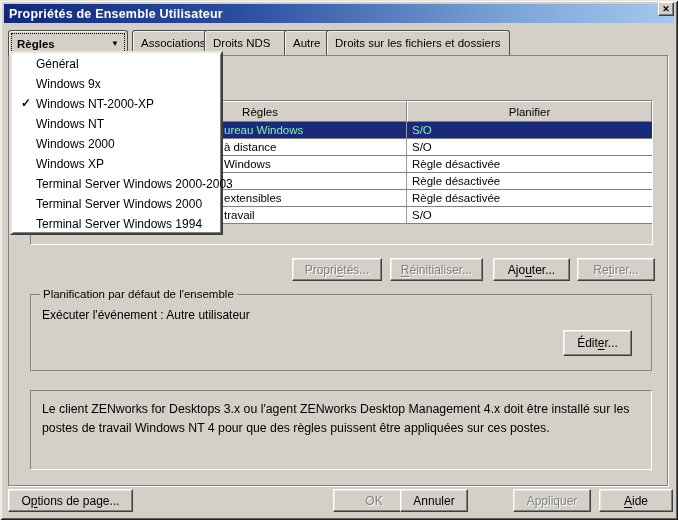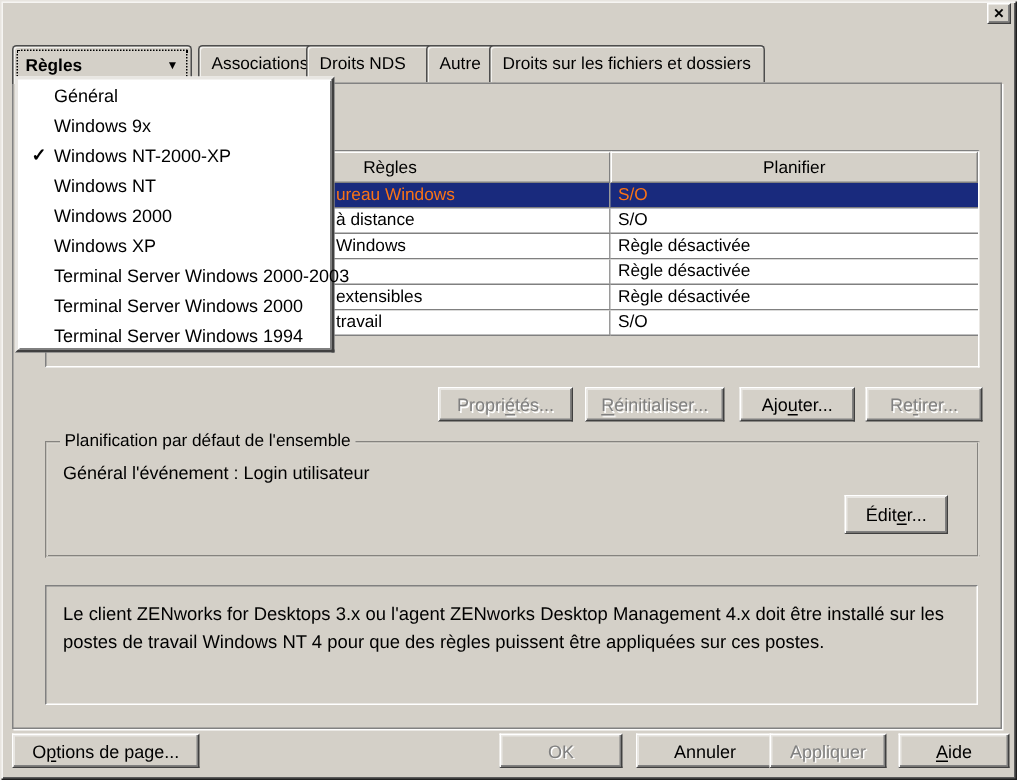--- a/index.html
+++ b/index.html
@@ -48,21 +48,21 @@
   .th{
     background:#d4d0c8;border:1px solid;border-color:#fff #808080 #808080 #fff;
     display:flex;align-items:center;justify-content:center;font-size:11.5px;
     overflow:hidden;
   }
   .trow{position:absolute;left:0;width:100%;height:17px;display:grid;grid-template-columns:82px 294px 1fr;background:#fff;}
   .trow .tcell{font-size:11.5px;line-height:16px;border-bottom:1px solid #808080;overflow:hidden;white-space:nowrap;}
   .trow .c0{border-right:1px solid #9a9a9a;}
   .trow .c1{padding-left:111px;border-right:1px solid #9a9a9a;}
   .trow .c2{padding-left:5px;}
-  .trow.selected{background:#192a7d;color:#f97316;}
+  .trow.selected{background:#192a7d;color:#86efac;}
   
   .btn{
     position:absolute;height:23px;background:#d4d0c8;
     border:1px solid;border-color:#fff #404040 #404040 #fff;
     box-shadow:inset -1px -1px 0 #808080, inset 1px 1px 0 #e9e7e3;
     display:flex;align-items:center;justify-content:center;
     font-size:12px;font-family:"Liberation Sans",sans-serif;cursor:default;white-space:nowrap;
   }
   .btn.disabled{color:#808080;text-shadow:1px 1px 0 #fff;}
   .btn u{text-underline-offset:2px;}
@@ -89,20 +89,23 @@
     z-index:10;padding-top:1px;
   }
   .menu-item{position:relative;height:20px;display:flex;align-items:center;padding-left:24px;font-size:12px;white-space:nowrap;}
   .menu-item .check{position:absolute;left:9px;top:2px;font-size:12px;font-weight:bold;}
 </style>
 </head>
 <body>
 
 <div class="dialog">
 
+  <div class="titlebar">
+    <span class="title-text">Propriétés de Ensemble Utilisateur</span>
+  </div>
   <div class="close-btn">
     <span>✕</span>
   </div>
 
   <div class="tab tab-active">
     <div class="focus-rect"></div>
     <span>Règles</span>
     <span class="tab-arrow">▼</span>
   </div>
   <div class="tab" style="left:132px;min-width:68px;">
@@ -159,31 +162,31 @@
     </div>
   </div>
 
   <div class="btn disabled" style="left:292px;top:258px;width:90px;">Propri<u>é</u>tés...</div>
   <div class="btn disabled" style="left:390px;top:258px;width:93px;"><u>R</u>éinitialiser...</div>
   <div class="btn" style="left:493px;top:258px;width:77px;">Ajo<u>u</u>ter...</div>
   <div class="btn disabled" style="left:577px;top:258px;width:78px;">Re<u>t</u>irer...</div>
 
   <div class="groupbox">
     <span class="groupbox-label">Planification par défaut de l'ensemble</span>
-    <span class="event-text">Général l'événement : Login utilisateur</span>
+    <span class="event-text">Exécuter l'événement : Autre utilisateur</span>
   </div>
   <div class="btn" style="left:563px;top:330px;width:69px;height:26px;">Édit<u>e</u>r...</div>
 
   <div class="infobox">
     <span>Le client ZENworks for Desktops 3.x ou l'agent ZENworks Desktop Management 4.x doit être installé sur les postes de travail Windows NT 4 pour que des règles puissent être appliquées sur ces postes.</span>
   </div>
 
   <div class="btn" style="left:8px;top:489px;width:125px;">O<u>p</u>tions de page...</div>
   <div class="btn disabled" style="left:333px;top:489px;width:82px;">OK</div>
-  <div class="btn" style="left:424px;top:489px;width:92px;">Annuler</div>
+  <div class="btn" style="left:400px;top:489px;width:68px;">Annuler</div>
   <div class="btn disabled" style="left:513px;top:489px;width:78px;">Appliquer</div>
   <div class="btn" style="left:599px;top:489px;width:74px;"><u>A</u>ide</div>
 
   <div class="menu">
     <div class="menu-item">
 
       <span>Général</span>
     </div>
     <div class="menu-item">
 

